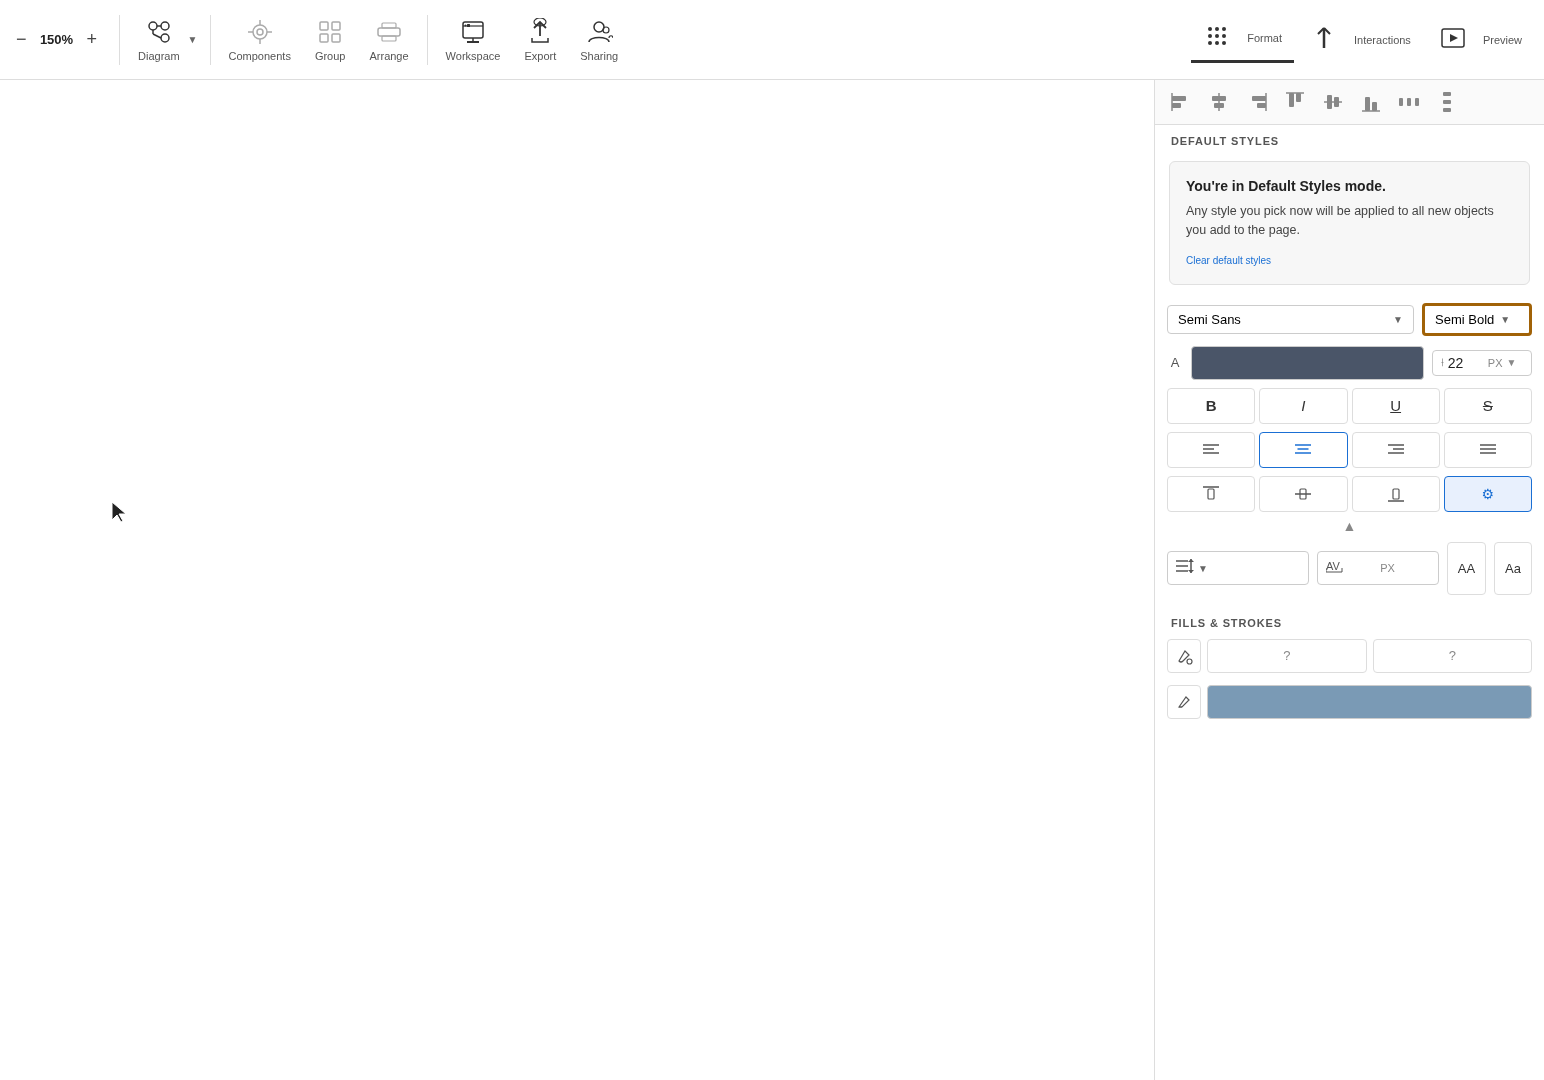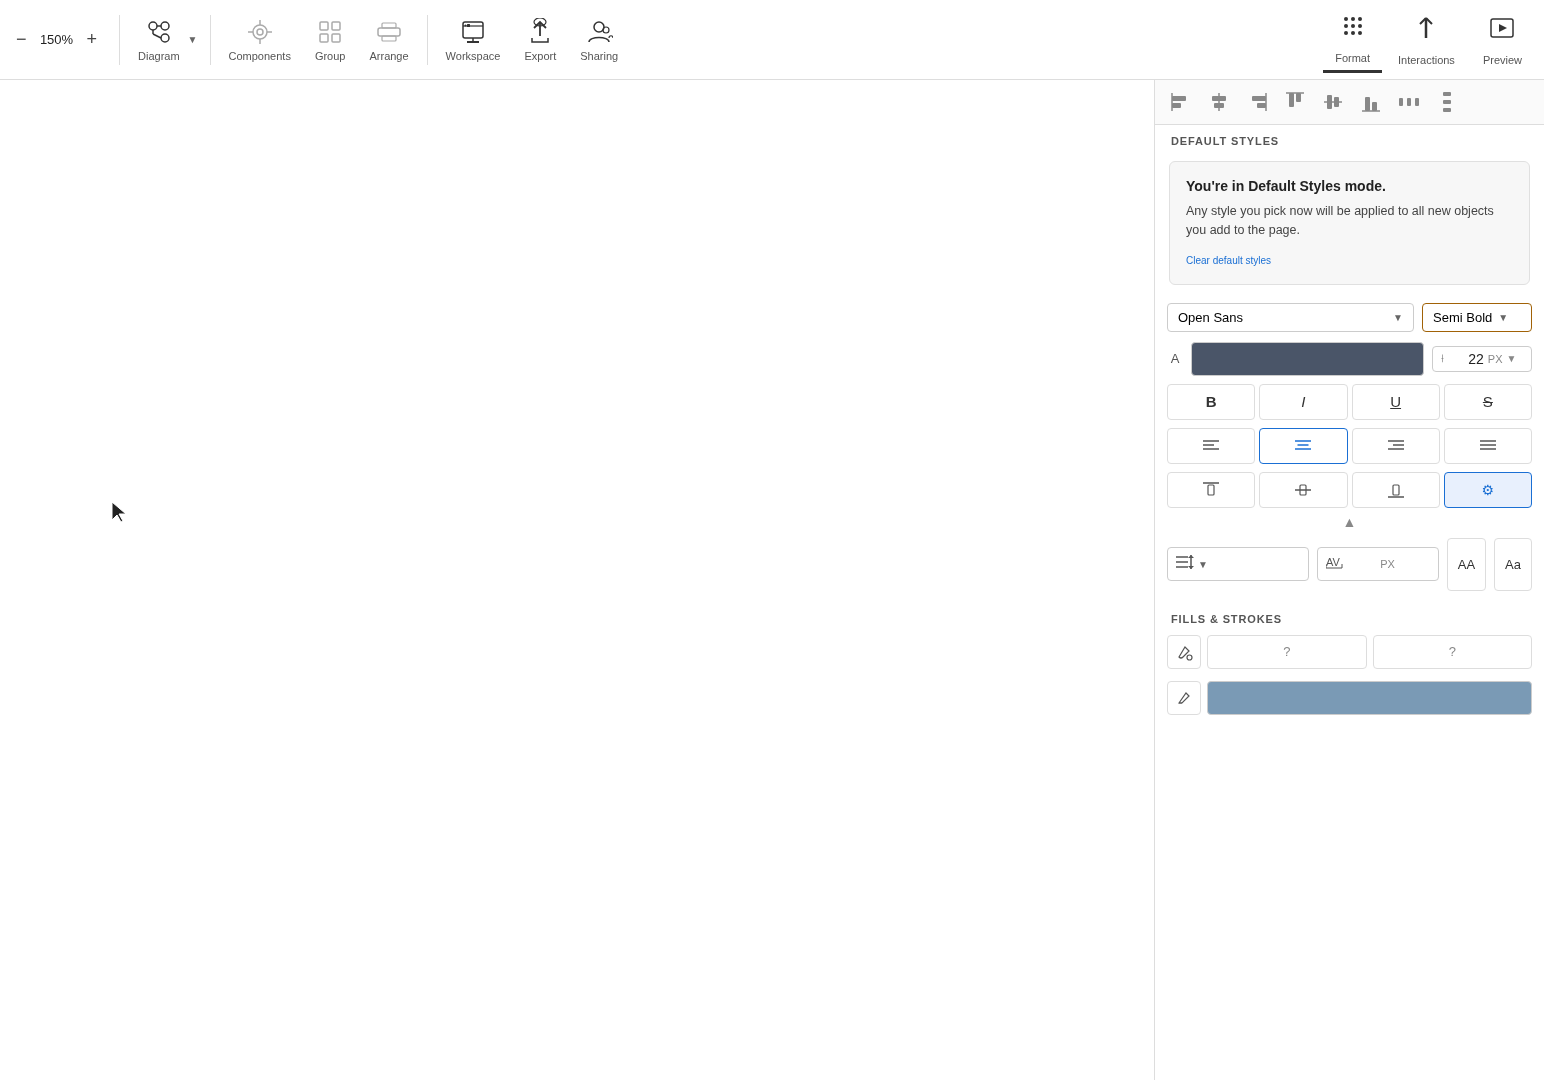--- a/index.html
+++ b/index.html
@@ -50,38 +50,39 @@
       font-size: 18px;
       color: #444;
       padding: 4px 6px;
       border-radius: 4px;
     }
     .zoom-pct {
       font-size: 13px;
       color: #222;
       min-width: 44px;
       text-align: center;
+      font-weight: bold;
     }
     .toolbar-right {
       display: flex;
       align-items: center;
       gap: 4px;
       margin-left: auto;
     }
     .toolbar-right-btn {
       display: flex;
-      flex-direction: column;
+      flex-direction: row;
       align-items: center;
       justify-content: center;
       cursor: pointer;
       padding: 6px 12px;
       border-radius: 6px;
       border: none;
       background: transparent;
-      gap: 8px;
+      gap: 16px;
       color: #333;
     }
     .toolbar-right-btn .btn-icon { font-size: 22px; line-height: 1; }
     .toolbar-right-btn .btn-label { font-size: 11px; color: #555; }
 
     
     .toolbar-sep {
       width: 1px;
       height: 50px;
       background: #ddd;
@@ -218,21 +219,21 @@
       border-radius: 4px;
       padding: 6px 10px;
       font-size: 13px;
       background: #fff;
       cursor: pointer;
       justify-content: space-between;
     }
     .font-weight-select {
       display: flex;
       align-items: center;
-      border: 1px solid #a16207;
+      border: 3px solid #a16207;
       border-radius: 4px;
       padding: 6px 10px;
       font-size: 13px;
       background: #fff;
       cursor: pointer;
       gap: 6px;
       min-width: 110px;
     }
 
     
@@ -265,21 +266,20 @@
       background: #fff;
       gap: 4px;
       min-width: 100px;
     }
     .font-size-icon { font-size: 13px; color: #666; }
     .font-size-input {
       border: none;
       outline: none;
       font-size: 14px;
       width: 36px;
-      text-align: right;
       color: #222;
       background: transparent;
     }
     .font-size-unit { font-size: 11px; color: #888; }
 
     
     .format-btns-row {
       display: flex;
       align-items: center;
       padding: 4px 12px;
@@ -699,21 +699,21 @@
       <div class="default-styles-title">You're in Default Styles mode.</div>
       <div class="default-styles-desc">Any style you pick now will be applied to all new objects you add to the page.</div>
       <a class="clear-link">Clear default styles</a>
     </div>
 
 
     <div class="text-section">
 
       <div class="font-row">
         <div class="font-select">
-          <span>Open Sans</span>
+          <span>Semi Sans</span>
           <span class="chevron">▼</span>
         </div>
         <div class="font-weight-select">
           <span>Semi Bold</span>
           <span class="chevron">▼</span>
         </div>
       </div>
 
       <div class="color-row">
         <span class="color-label">A</span>

